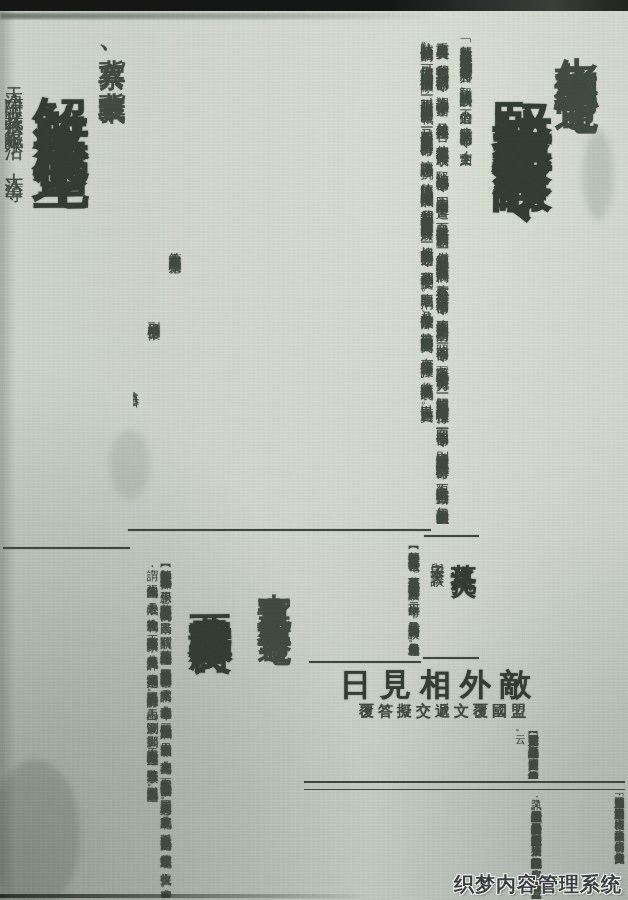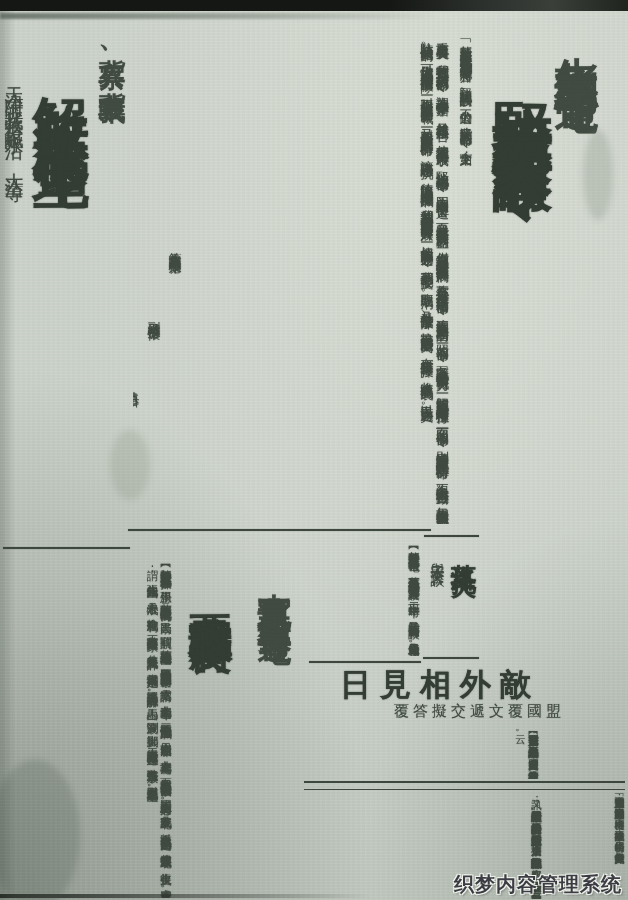--- a/index.html
+++ b/index.html
@@ -81,21 +81,21 @@
     <div class="v head" style="font-size:25px;line-height:30px;letter-spacing:3px;">莫洛托夫</div>
     <div class="v ink" style="font-size:14px;line-height:20px;letter-spacing:2px;padding-top:8px;">與宋子文會談</div>
   </div>
   <div class="abs v ink" style="left:305px;top:542px;width:116px;height:114px;font-size:11.5px;line-height:14px;letter-spacing:.5px;">
     <span>【新華社延安十三日電】莫斯科中央社十二日電:蘇外長莫洛托夫與宋子文十一日曾作長達九十分鐘之會談,十二日下午二時半,雙方又作第二次長時間會談,美大使哈里曼均在座。</span>
   </div>
 
   <div class="abs head rtl" style="left:332px;top:664px;width:208px;height:38px;font-size:31px;letter-spacing:9px;">
     <span>敵外相見日皇</span>
   </div>
-  <div class="abs ink rtl" style="left:352px;top:702px;width:178px;height:22px;font-size:15px;letter-spacing:4px;font-weight:normal;margin-left:35px;">
+  <div class="abs ink rtl" style="left:352px;top:702px;width:178px;height:22px;font-size:15px;letter-spacing:4px;font-weight:bold;">
     <span>盟國覆文遞交擬答覆</span>
   </div>
   <div class="abs v ink" style="left:306px;top:727px;width:234px;height:52px;font-size:10.5px;line-height:13px;">
     <span>【延安十四日電】東京電台廣播:敵外相東鄉十三日下午謁見日皇,將盟國覆文遞交,並奏陳擬定答覆之方針,閣僚會議連日討論投降手續云。</span>
   </div>
   <div class="abs v ink" style="left:303px;top:791px;width:240px;height:108px;font-size:10.5px;line-height:13px;">
     <span>又訊:敵閣僚十三日晨起連續舉行會議,討論接受波茨坦公告後之各項局勢,敵政府對盟國覆文之答覆正加緊準備中。東京廣播稱,敵皇室及軍部對無條件投降一節已不復表示異議,一般觀察,敵正部署最後之投降手續,數日內當可分曉云。</span>
   </div>
 
   <div class="abs v ink" style="left:546px;top:790px;width:79px;height:108px;font-size:10px;line-height:12px;">

